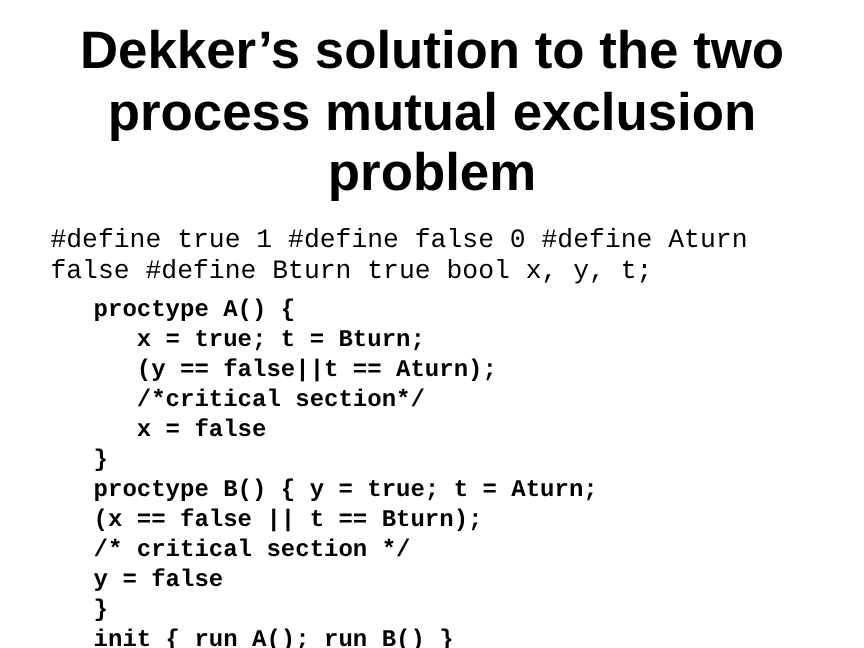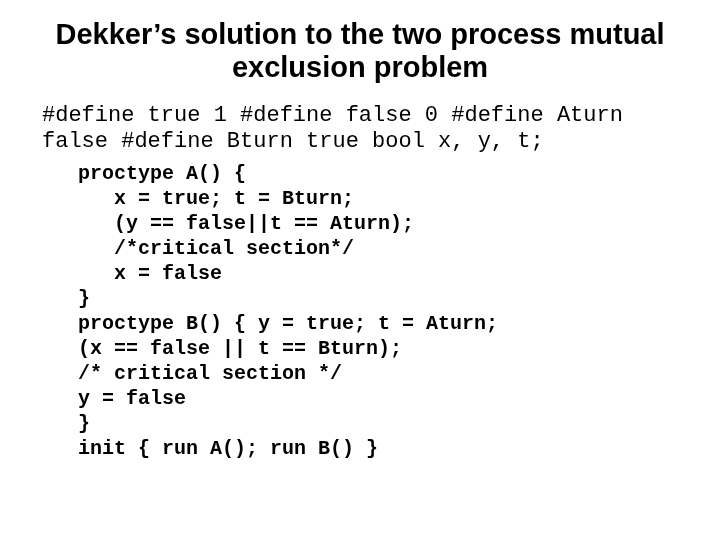--- a/index.html
+++ b/index.html
@@ -12,21 +12,21 @@
     color: #000000;
   }
   .slide {
     box-sizing: border-box;
     width: 720px;
     height: 540px;
     padding: 18px 36px 0 36px;
   }
   .title {
     font-weight: bold;
-    font-size: 29px;
+    font-size: 44px;
     line-height: 1.15;
     text-align: center;
     margin: 0 0 18px 0;
   }
   .defines {
     font-family: Liberation Mono, monospace;
     font-size: 22px;
     line-height: 1.18;
     white-space: pre-wrap;
     margin: 0 0 6px 6px;

